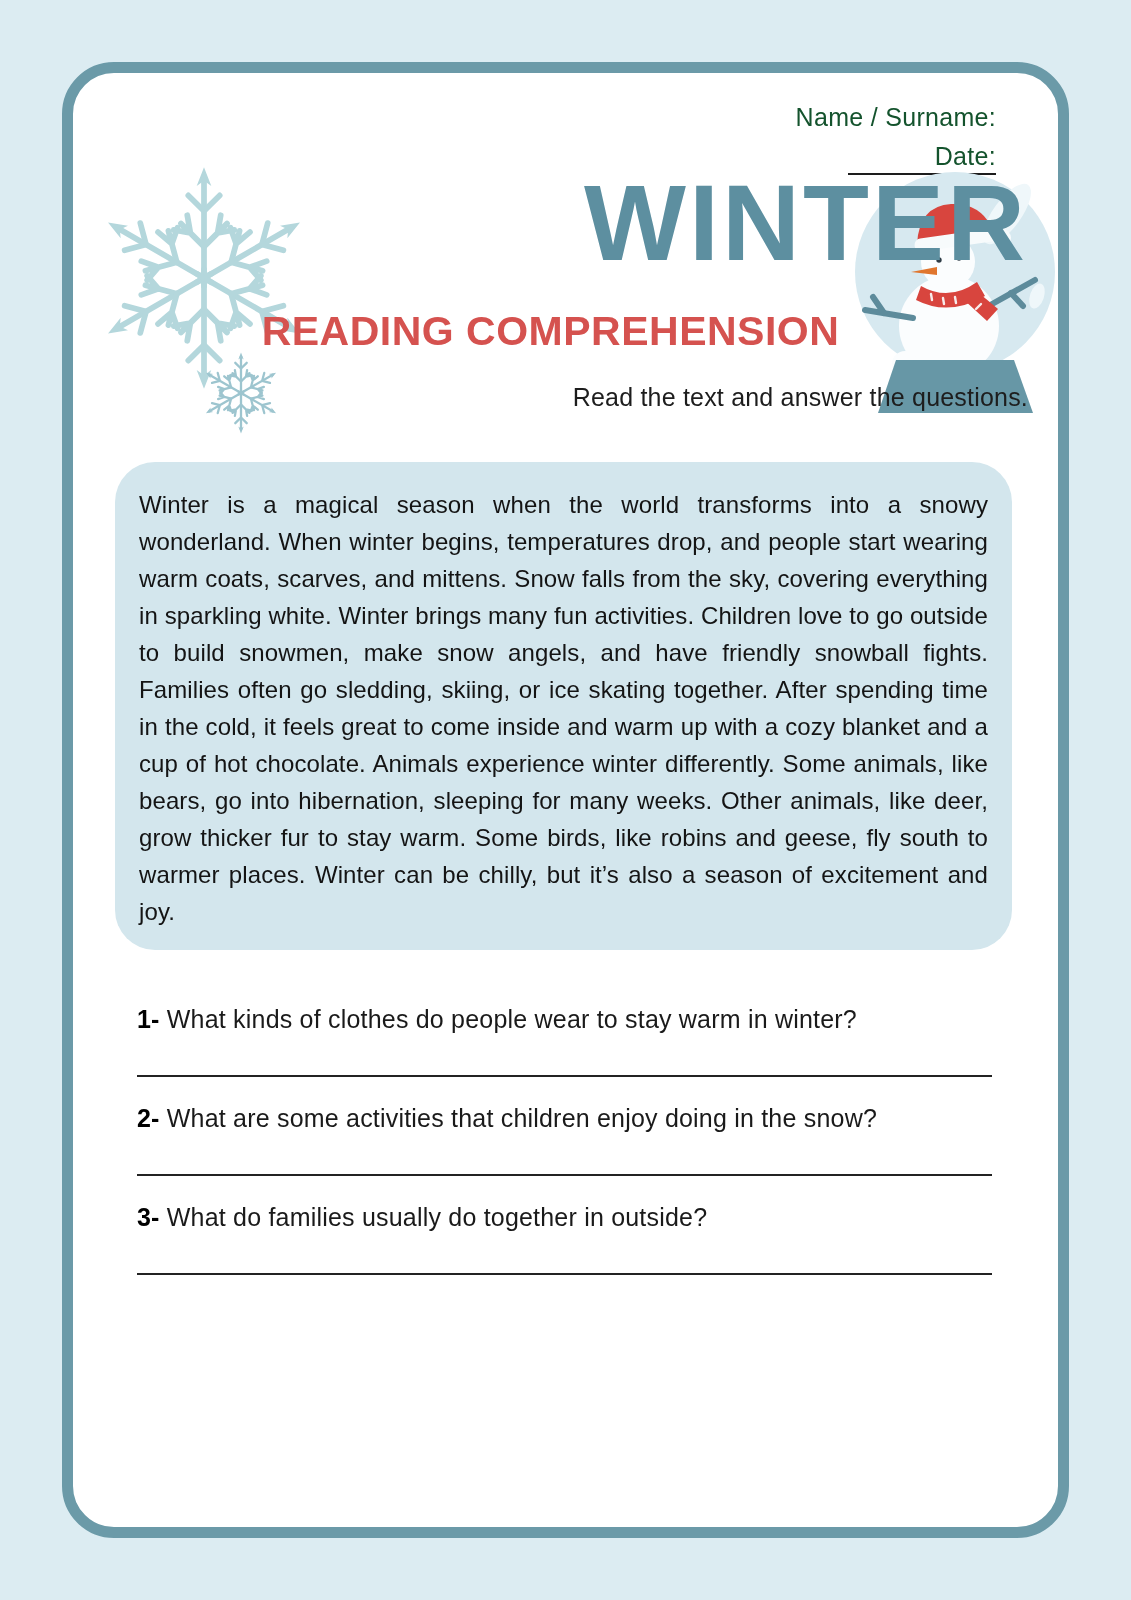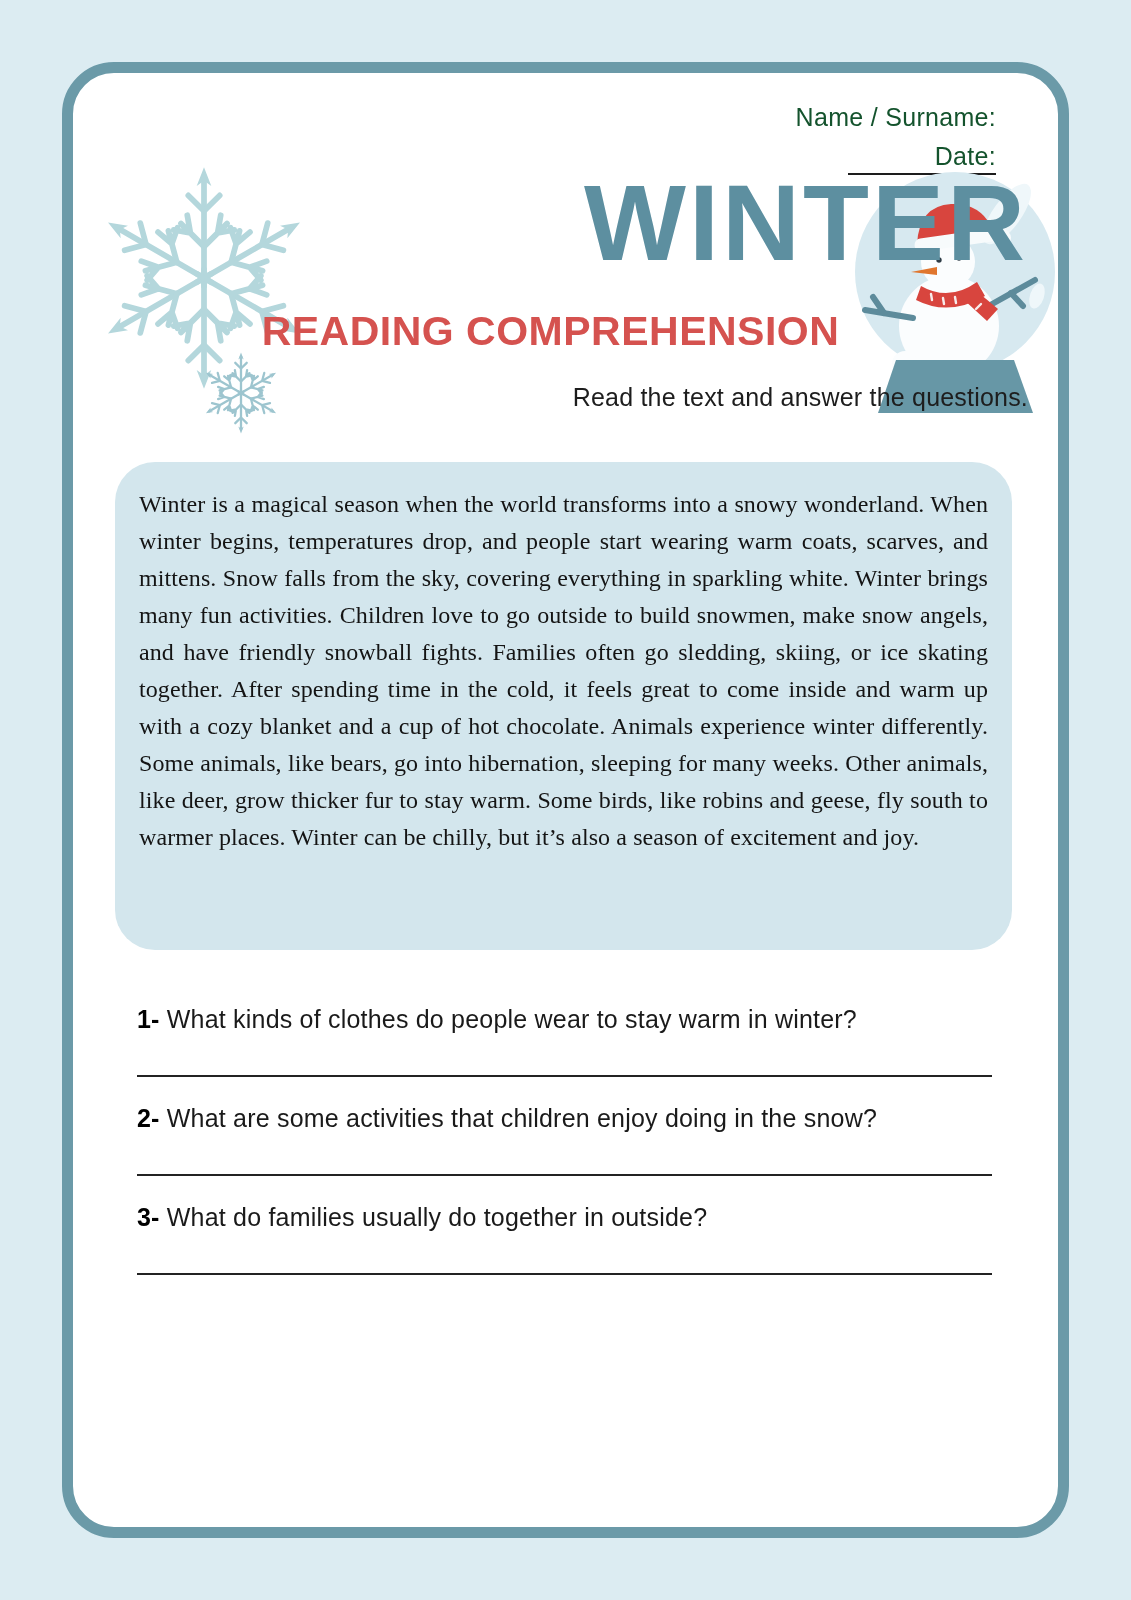--- a/index.html
+++ b/index.html
@@ -60,21 +60,20 @@
   .snow-globe      { position: absolute; left: 778px; top: 95px;  width: 216px; height: 252px; }
 
   
   .passage-box {
     position: absolute; left: 42px; top: 389px;
     width: 897px; height: 488px;
     box-sizing: border-box;
     background: #d3e6ed;
     border-radius: 40px;
     padding: 24px 24px;
-    font-family: Liberation Serif, serif;
   }
   .passage-text {
     margin: 0;
     font-size: 24px; line-height: 37px;
     text-align: justify;
     color: #141414;
     letter-spacing: 0.1px;
   }
 
   

